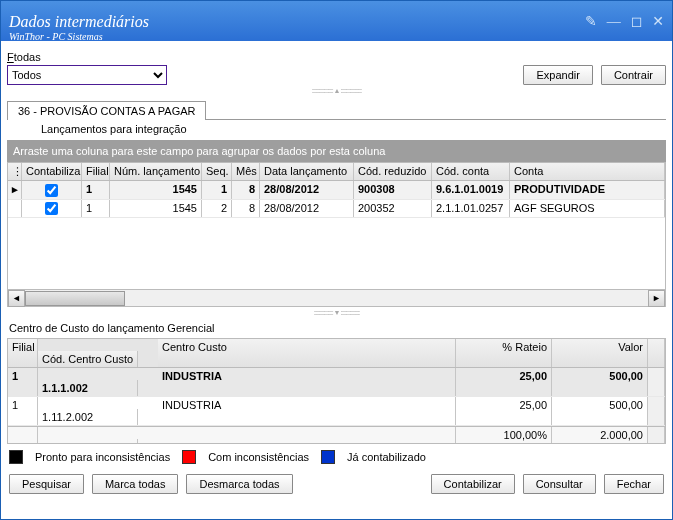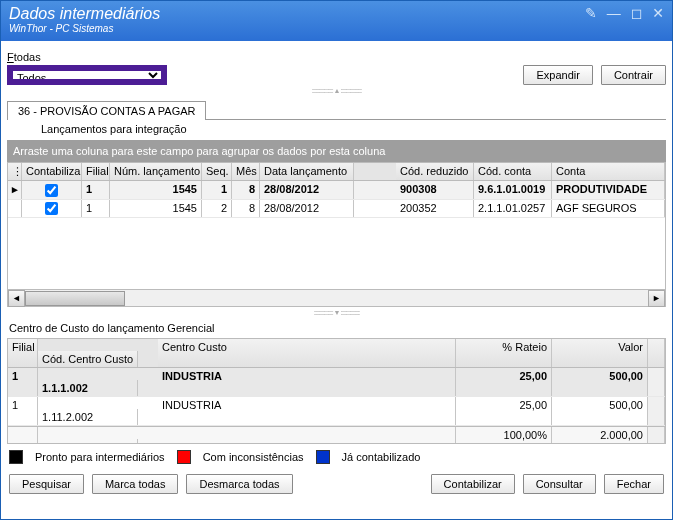--- a/index.html
+++ b/index.html
@@ -1,48 +1,48 @@
 <!DOCTYPE html>
 <html><head>
 <meta charset="utf-8">
 <style>
 * { box-sizing: border-box; margin: 0; padding: 0; }
 body { font-family: Tahoma, Arial, sans-serif; font-size: 11px; background: #fff; width: 673px; height: 520px; overflow: hidden; }
 .window { width: 673px; height: 520px; border: 1px solid #1a5fb4; display: flex; flex-direction: column; }
-.titlebar { background: linear-gradient(to bottom, #4a90e2, #2b6fd4); color: #fff; height: 40px; padding: 4px 8px; display: flex; justify-content: space-between; align-items: flex-start; }
+.titlebar { background: linear-gradient(to bottom, #4a90e2, #2b6fd4); color: #fff; height: 40px; padding: 12px 8px; display: flex; justify-content: space-between; align-items: flex-start; font-family: Liberation Serif, serif; }
 .titlebar .tleft { display: flex; flex-direction: column; }
 .titlebar .title { font-size: 16px; font-style: italic; font-weight: 300; }
 .titlebar .subtitle { font-size: 10px; font-style: italic; }
 .titlebar .ctrls { display: flex; gap: 10px; font-size: 14px; color: #cfe3f9; align-items: center; }
 .titlebar .ctrls span { cursor: pointer; }
 .content { flex: 1; background: #fff; padding: 6px; display: flex; flex-direction: column; position: relative; }
 .toprow { display: flex; justify-content: space-between; align-items: flex-end; height: 38px; }
 .filtros { display: flex; flex-direction: column; gap: 2px; }
 .filtros-label { font-size: 11px; }
 .filtros-label u { text-decoration: underline; }
-.filtros select { width: 160px; height: 20px; font-size: 11px; border: 6px solid #4c1d95; background: #fff; }
+.filtros select { width: 160px; height: 20px; font-size: 11px; border: 1px solid #4c1d95; background: #fff; }
 .btn { border: 1px solid #888; background: linear-gradient(to bottom,#fff,#e8e8e8); padding: 3px 12px; font-size: 11px; border-radius: 1px; cursor: pointer; }
 .splitter-h { text-align: center; color: #aaa; font-size: 7px; letter-spacing: -1px; margin: 2px 0; user-select: none; }
 .tabrow { display: flex; border-bottom: 1px solid #999; margin-top: 4px; }
 .tab { border: 1px solid #999; border-bottom: none; padding: 3px 10px; font-size: 11px; background: #f4f4f4; position: relative; top: 1px; }
 .tab.active { background: #fff; }
 .subhdr { padding: 3px 2px 5px 2px; font-size: 11px; margin-left: 32px; }
 .groupbar { background: #9e9e9e; color: #fff; padding: 5px 6px; font-size: 11px; }
 .grid { border: 1px solid #bbb; }
 .ghdr { display: flex; background: #e5e5e5; font-size: 11px; border-bottom: 1px solid #bbb; }
 .ghdr > div, .grow > div { border-right: 1px solid #c5c5c5; padding: 2px 4px; overflow: hidden; white-space: nowrap; }
 .ghdr > div { background: linear-gradient(to bottom,#f2f2f2,#e2e2e2); }
 .c-ind { width: 14px; text-align:center; }
 .c-ctb { width: 60px; text-align:center; }
 .c-fil { width: 28px; }
 .c-num { width: 92px; text-align:right; }
 .c-seq { width: 30px; text-align:right; }
 .c-mes { width: 28px; text-align:right; }
 .c-dat { width: 94px; }
-.c-red { width: 78px; margin-left: 42px; }
+.c-red { width: 78px; }
 .c-cod { width: 78px; }
 .c-con { flex: 1; }
 .gbody { height: 108px; background: #fff; overflow: hidden; }
 .grow { display: flex; font-size: 11px; border-bottom: 1px solid #e8e8e8; }
 .grow.sel { font-weight: bold; background: #f2f2f2; }
 .grow input[type=checkbox] { vertical-align: middle; }
 .hscroll { display:flex; align-items:center; height:17px; background:#f0f0f0; border:1px solid #bbb; border-top:none; }
 .hscroll .ar { width:17px; height:17px; background:linear-gradient(to bottom,#f8f8f8,#d8d8d8); border:1px solid #aaa; text-align:center; font-size:9px; line-height:14px; }
 .hscroll .track { flex:1; height:17px; position:relative; }
 .hscroll .thumb { position:absolute; left:0; width:100px; height:15px; top:1px; background:linear-gradient(to bottom,#e8e8e8,#c8c8c8); border:1px solid #999; }
@@ -187,21 +187,21 @@
           <div class="cc-cod"></div>
           <div class="cc-cen"></div>
         <div class="cc-rat" style="text-align:right;">100,00%</div>
         <div class="cc-val" style="text-align:right;">2.000,00</div>
         <div class="cc-sb"></div>
       </div>
     </div>
 
     <div class="legend" id="legend">
         <span class="sw" style="background: rgb(0, 0, 0);"></span>
-        <span>Pronto para intermediários</span>
+        <span>Pronto para inconsistências</span>
         <span class="sw" style="background: rgb(255, 0, 0);"></span>
         <span>Com inconsistências</span>
         <span class="sw" style="background: rgb(0, 51, 204);"></span>
         <span>Já contabilizado</span>
       </div>
 
     <div class="footer">
       <div class="grp">
         <button class="btn">Pesquisar</button>
         <button class="btn">Marca todas</button>

